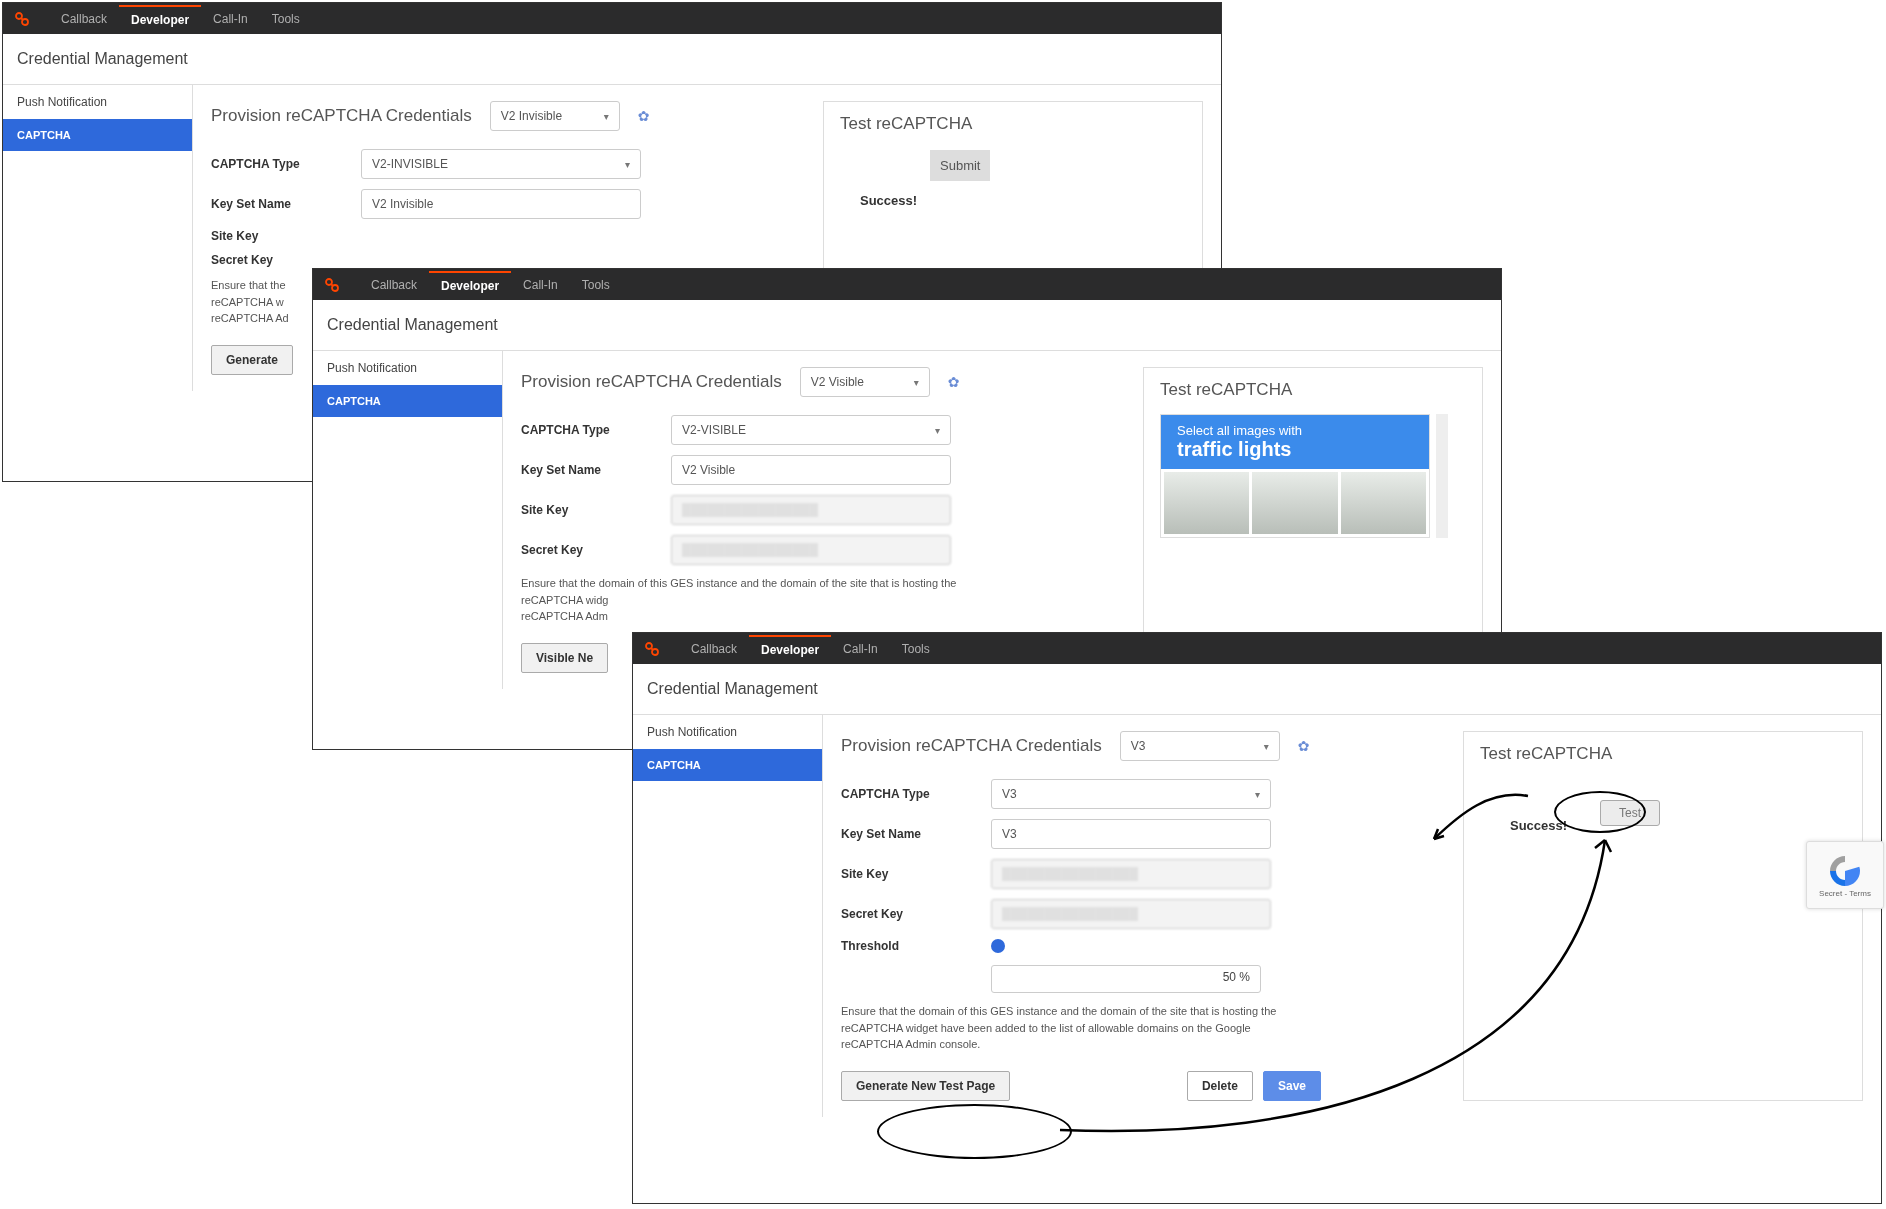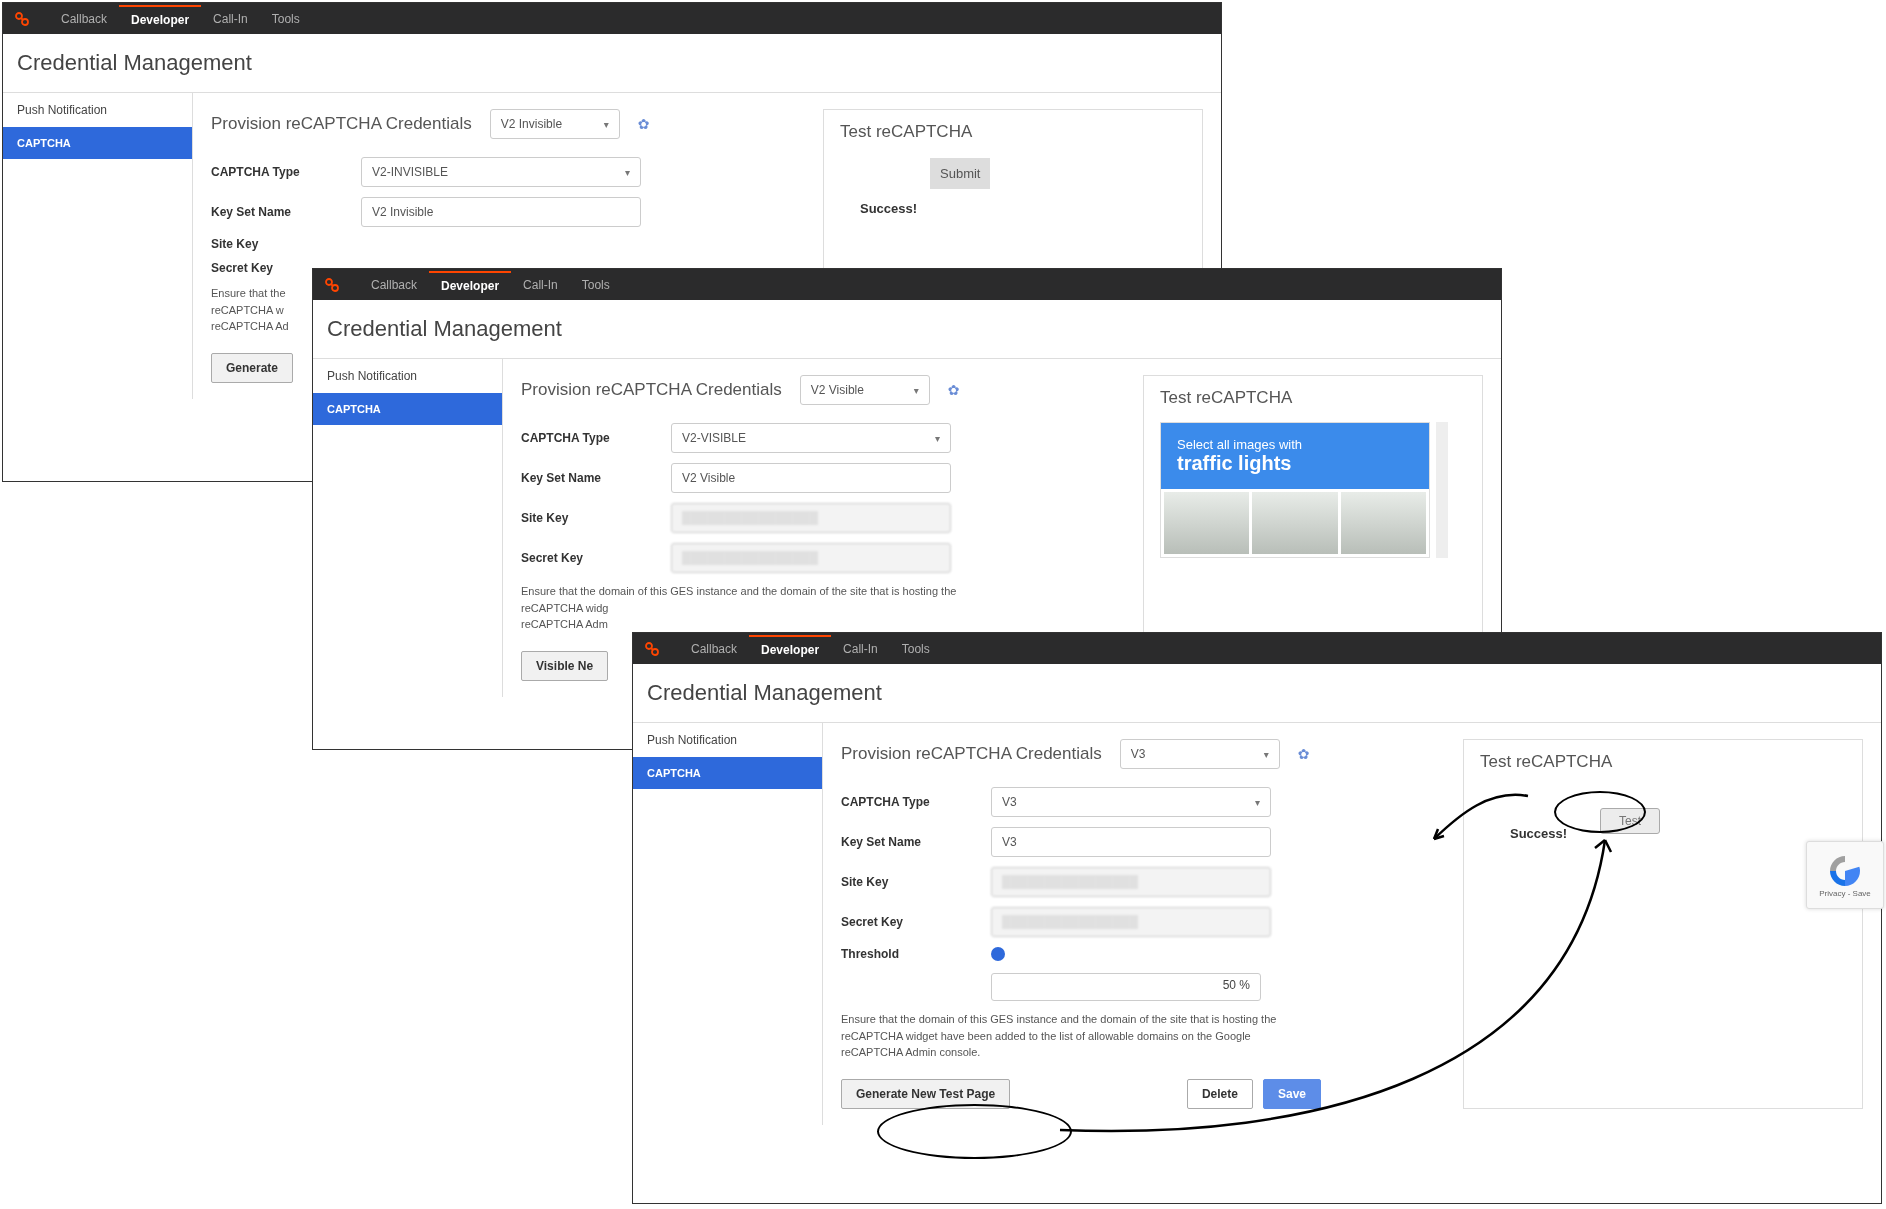--- a/index.html
+++ b/index.html
@@ -37,21 +37,21 @@
     height: 28px;
     display:flex; align-items:center;
     cursor:pointer;
   }
   .navitem.active {
     color:#fff;
     border-top: 2px solid #ff4500;
     font-weight:bold;
   }
   .pagetitle {
-    font-size: 22px;
+    font-size: 16px;
     font-weight: 400;
     color:#444;
     padding: 16px 14px;
   }
   .layout { display:flex; border-top:1px solid #ddd; }
   .sidebar {
     width: 190px;
     border-right:1px solid #ddd;
     min-height:300px;
   }
@@ -159,21 +159,21 @@
   }
   .success { font-weight:bold; font-size:13px; margin-left:20px;}
   .captcha-challenge {
     width:270px;
     border:1px solid #ddd;
     background:#fff;
   }
   .captcha-head {
     background:#3b8beb;
     color:#fff;
-    padding:14px 16px;
+    padding:8px 16px;
   }
   .captcha-head .s1 { font-size:13px;}
   .captcha-head .s2 { font-size:20px; font-weight:bold;}
   .captcha-grid { display:grid; grid-template-columns:1fr 1fr 1fr; gap:3px; padding:3px;}
   .captcha-cell { background: linear-gradient(#e8ece8, #b8beb8); height:62px;}
   .test-btn {
     border:1px solid #aaa;
     background:#ececec;
     padding:5px 18px;
     font-size:12px;
@@ -453,14 +453,14 @@
   <path d="M10 300 C 260 310, 520 250, 555 10" fill="none" stroke="#000" stroke-width="2.5"></path>
   <path d="M555 10 l-10 8 M555 10 l6 12" fill="none" stroke="#000" stroke-width="2.5"></path>
 </svg>
 
 <div class="recaptcha-badge">
   <svg viewBox="0 0 48 48">
     <path fill="#4285f4" d="M44 24c0-2-.3-3.9-.9-5.7L24 24v20c11 0 20-9 20-20z"></path>
     <path fill="#a0a0a0" d="M24 4C13 4 4 13 4 24h8c0-6.6 5.4-12 12-12V4z"></path>
     <path fill="#1a73e8" d="M24 44v-8c-6.6 0-12-5.4-12-12H4c0 11 9 20 20 20z"></path>
   </svg>
-  <span>Privacy - Save</span>
+  <span>Secret - Terms</span>
 </div>
 
 </body></html>

